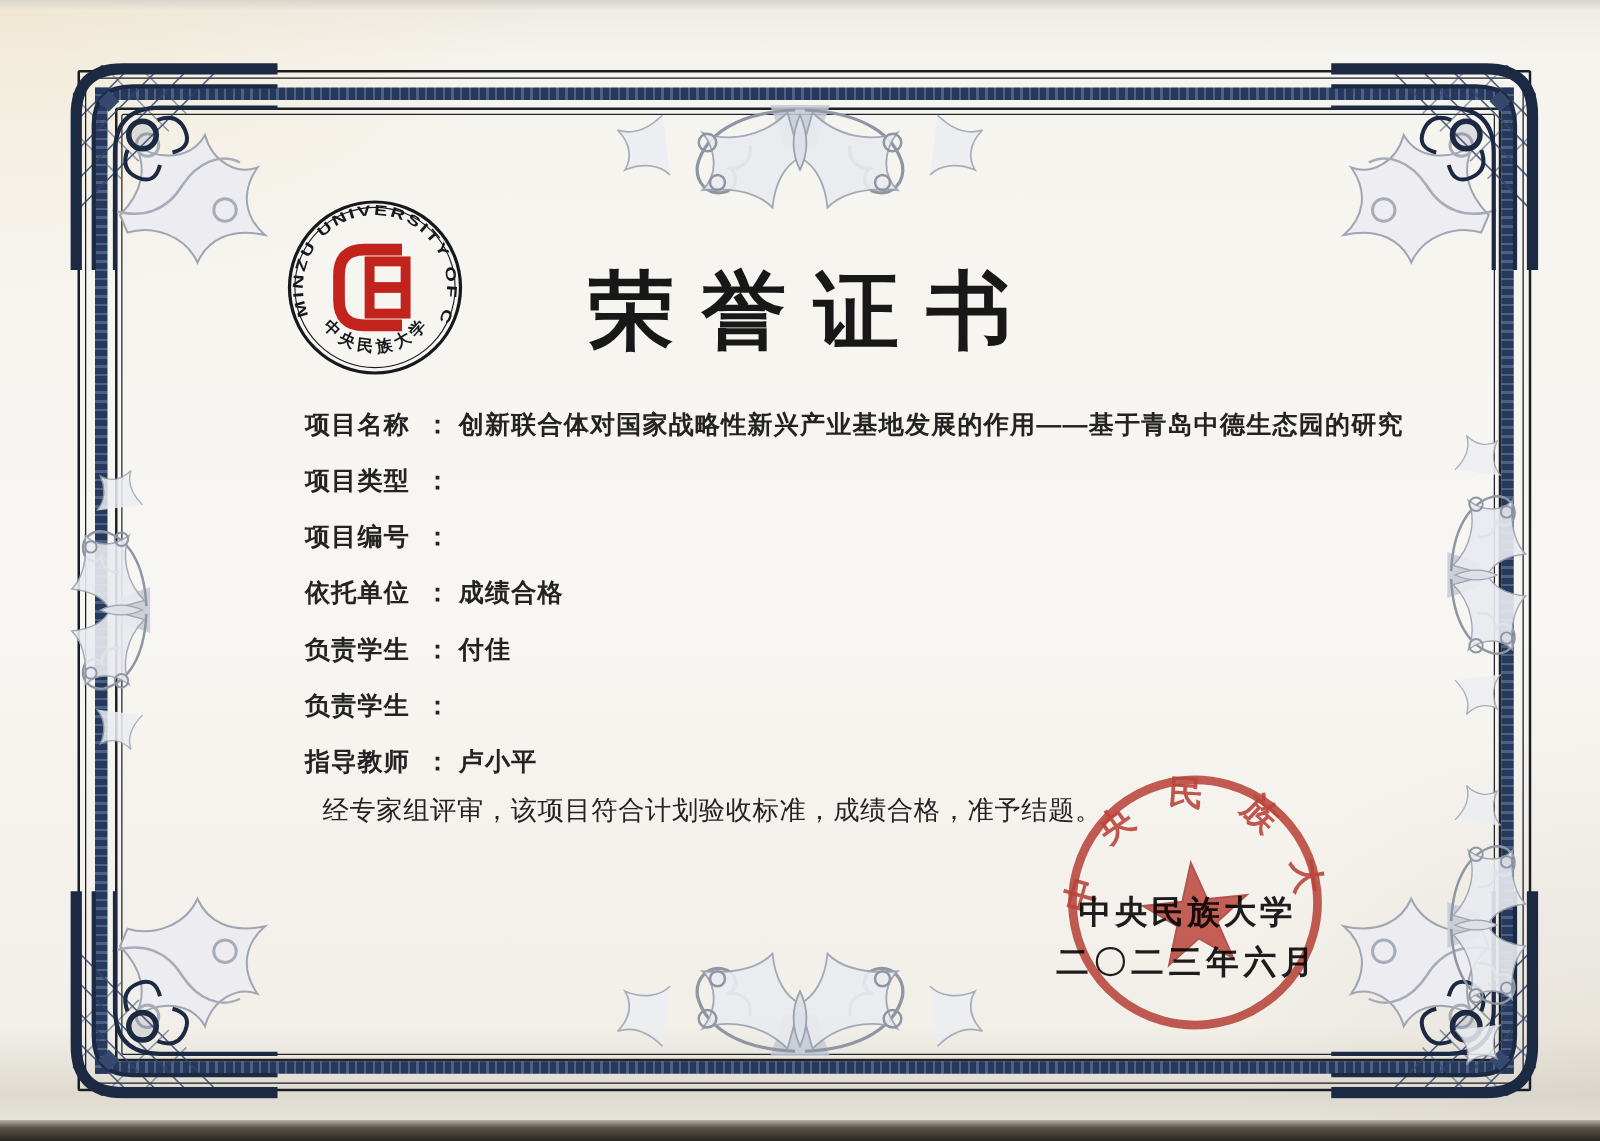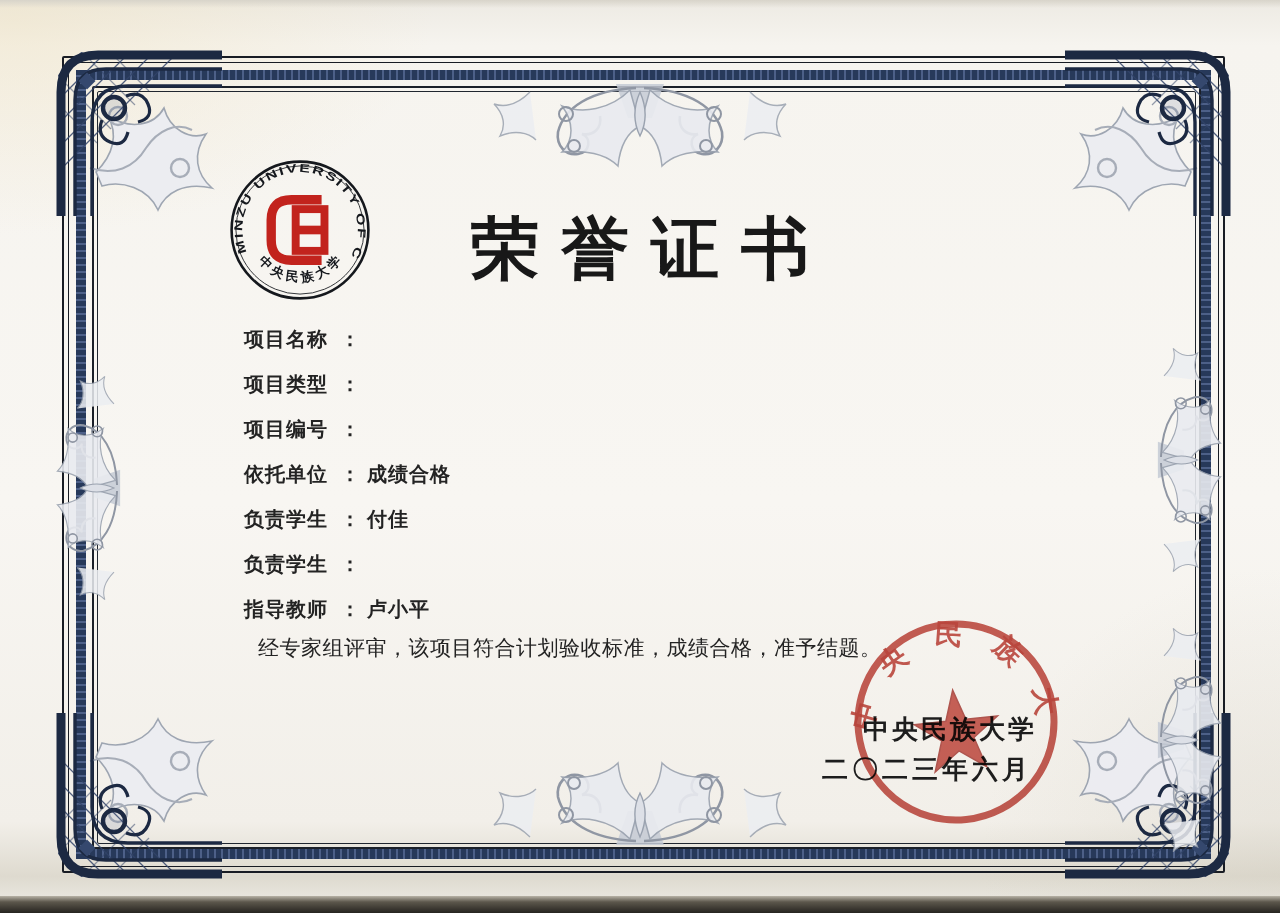--- a/index.html
+++ b/index.html
@@ -50,21 +50,21 @@
     font-size:68px;letter-spacing:22px;text-indent:22px;color:#181818;}
   .fields{position:absolute;left:228px;top:326px;width:900px;}
   .field-row{display:flex;align-items:baseline;height:45px;
     font-size:20px;font-weight:600;letter-spacing:1px;color:#232323;white-space:nowrap;margin-left:16px;}
   .field-label{min-width:96px;}
   .field-colon{margin-right:6px;}
   .conclusion{position:absolute;left:258px;top:634px;width:680px;
     font-size:21px;font-weight:400;letter-spacing:.5px;color:#232323;}
   .issuer{position:absolute;left:830px;top:712px;width:240px;text-align:center;
     font-size:26px;font-weight:700;letter-spacing:3px;color:#1d1d1d;}
-  .date{position:absolute;left:822px;top:752px;width:256px;
+  .date{position:absolute;left:822px;top:752px;width:256px;text-align:center;
     font-size:26px;font-weight:600;letter-spacing:4px;color:#1d1d1d;}
   .seal{position:absolute;left:850px;top:616px;width:212px;height:212px;
     mix-blend-mode:multiply;opacity:.93;transform:rotate(-6deg);}
 </style>
 </head>
 <body>
 
 <svg width="0" height="0" style="position:absolute" aria-hidden="true">
   <defs>
     <clipPath id="cornerclip">
@@ -166,20 +166,21 @@
       <rect x="-6" y="-6" width="40" height="12" fill="#c2231d"></rect>
     </g>
   </svg>
 
   <div class="title">荣誉证书</div>
 
   <div class="fields">
     <div class="field-row">
       <span class="field-label">项目名称</span>
       <span class="field-colon">：</span>
+      <span class="field-value">创新联合体对国家战略性新兴产业基地发展的作用——基于青岛中德生态园的研究</span>
     </div>
     <div class="field-row">
       <span class="field-label">项目类型</span>
       <span class="field-colon">：</span>
     </div>
     <div class="field-row">
       <span class="field-label">项目编号</span>
       <span class="field-colon">：</span>
     </div>
     <div class="field-row">

